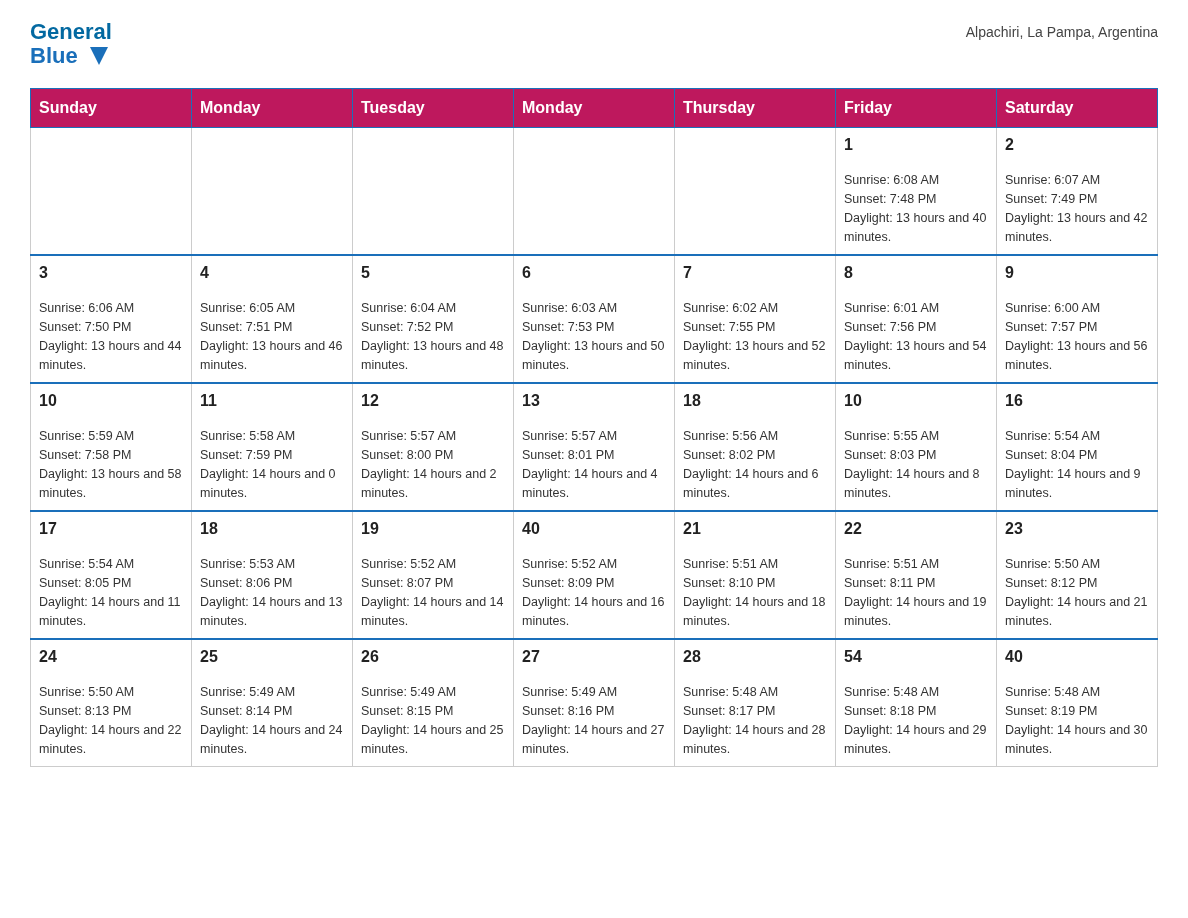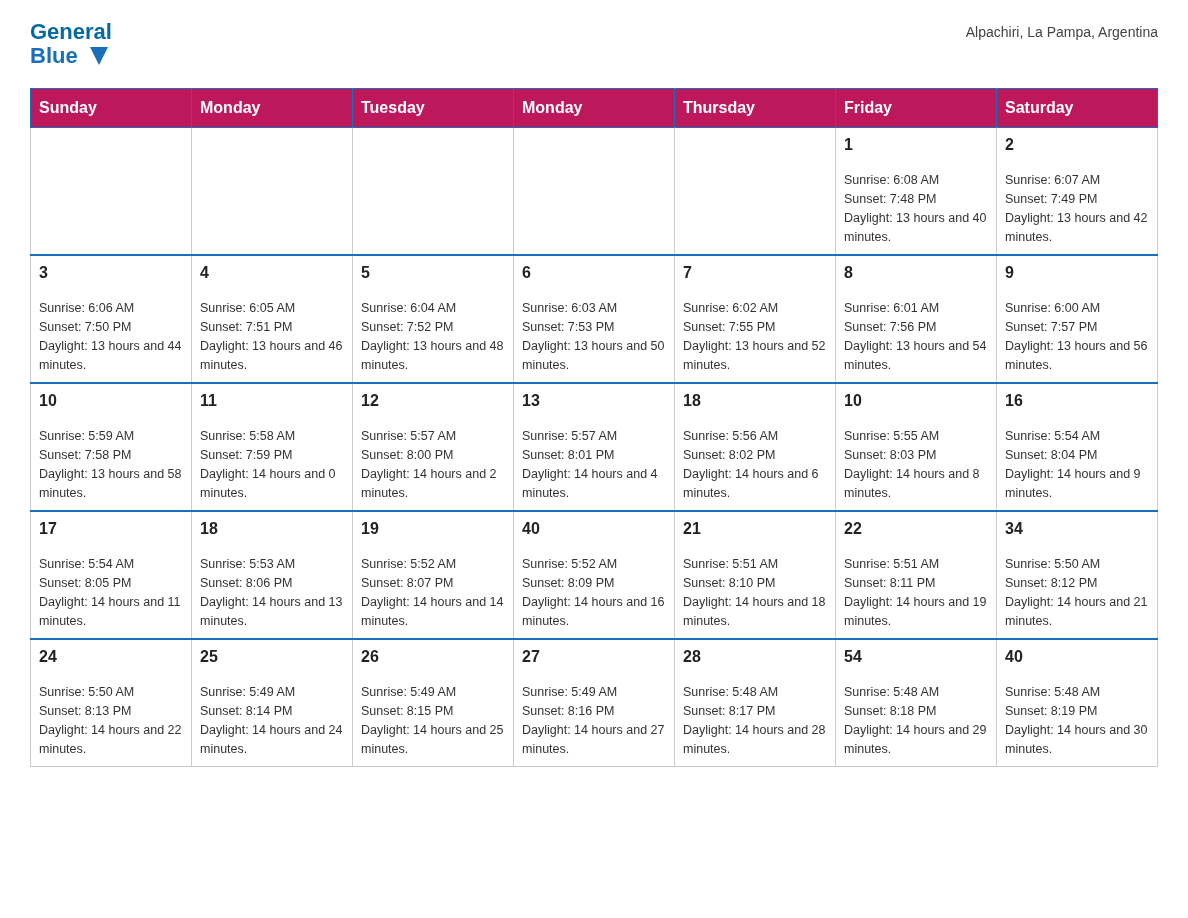--- a/index.html
+++ b/index.html
@@ -205,21 +205,21 @@
         </td>
         <td>
           <span class="day-number">21</span>
           <div class="day-info">Sunrise: 5:51 AM<br>Sunset: 8:10 PM<br>Daylight: 14 hours and 18 minutes.</div>
         </td>
         <td>
           <span class="day-number">22</span>
           <div class="day-info">Sunrise: 5:51 AM<br>Sunset: 8:11 PM<br>Daylight: 14 hours and 19 minutes.</div>
         </td>
         <td>
-          <span class="day-number">34</span>
+          <span class="day-number">23</span>
           <div class="day-info">Sunrise: 5:50 AM<br>Sunset: 8:12 PM<br>Daylight: 14 hours and 21 minutes.</div>
         </td>
       </tr>
       <tr>
         <td>
           <span class="day-number">24</span>
           <div class="day-info">Sunrise: 5:50 AM<br>Sunset: 8:13 PM<br>Daylight: 14 hours and 22 minutes.</div>
         </td>
         <td>
           <span class="day-number">25</span>

